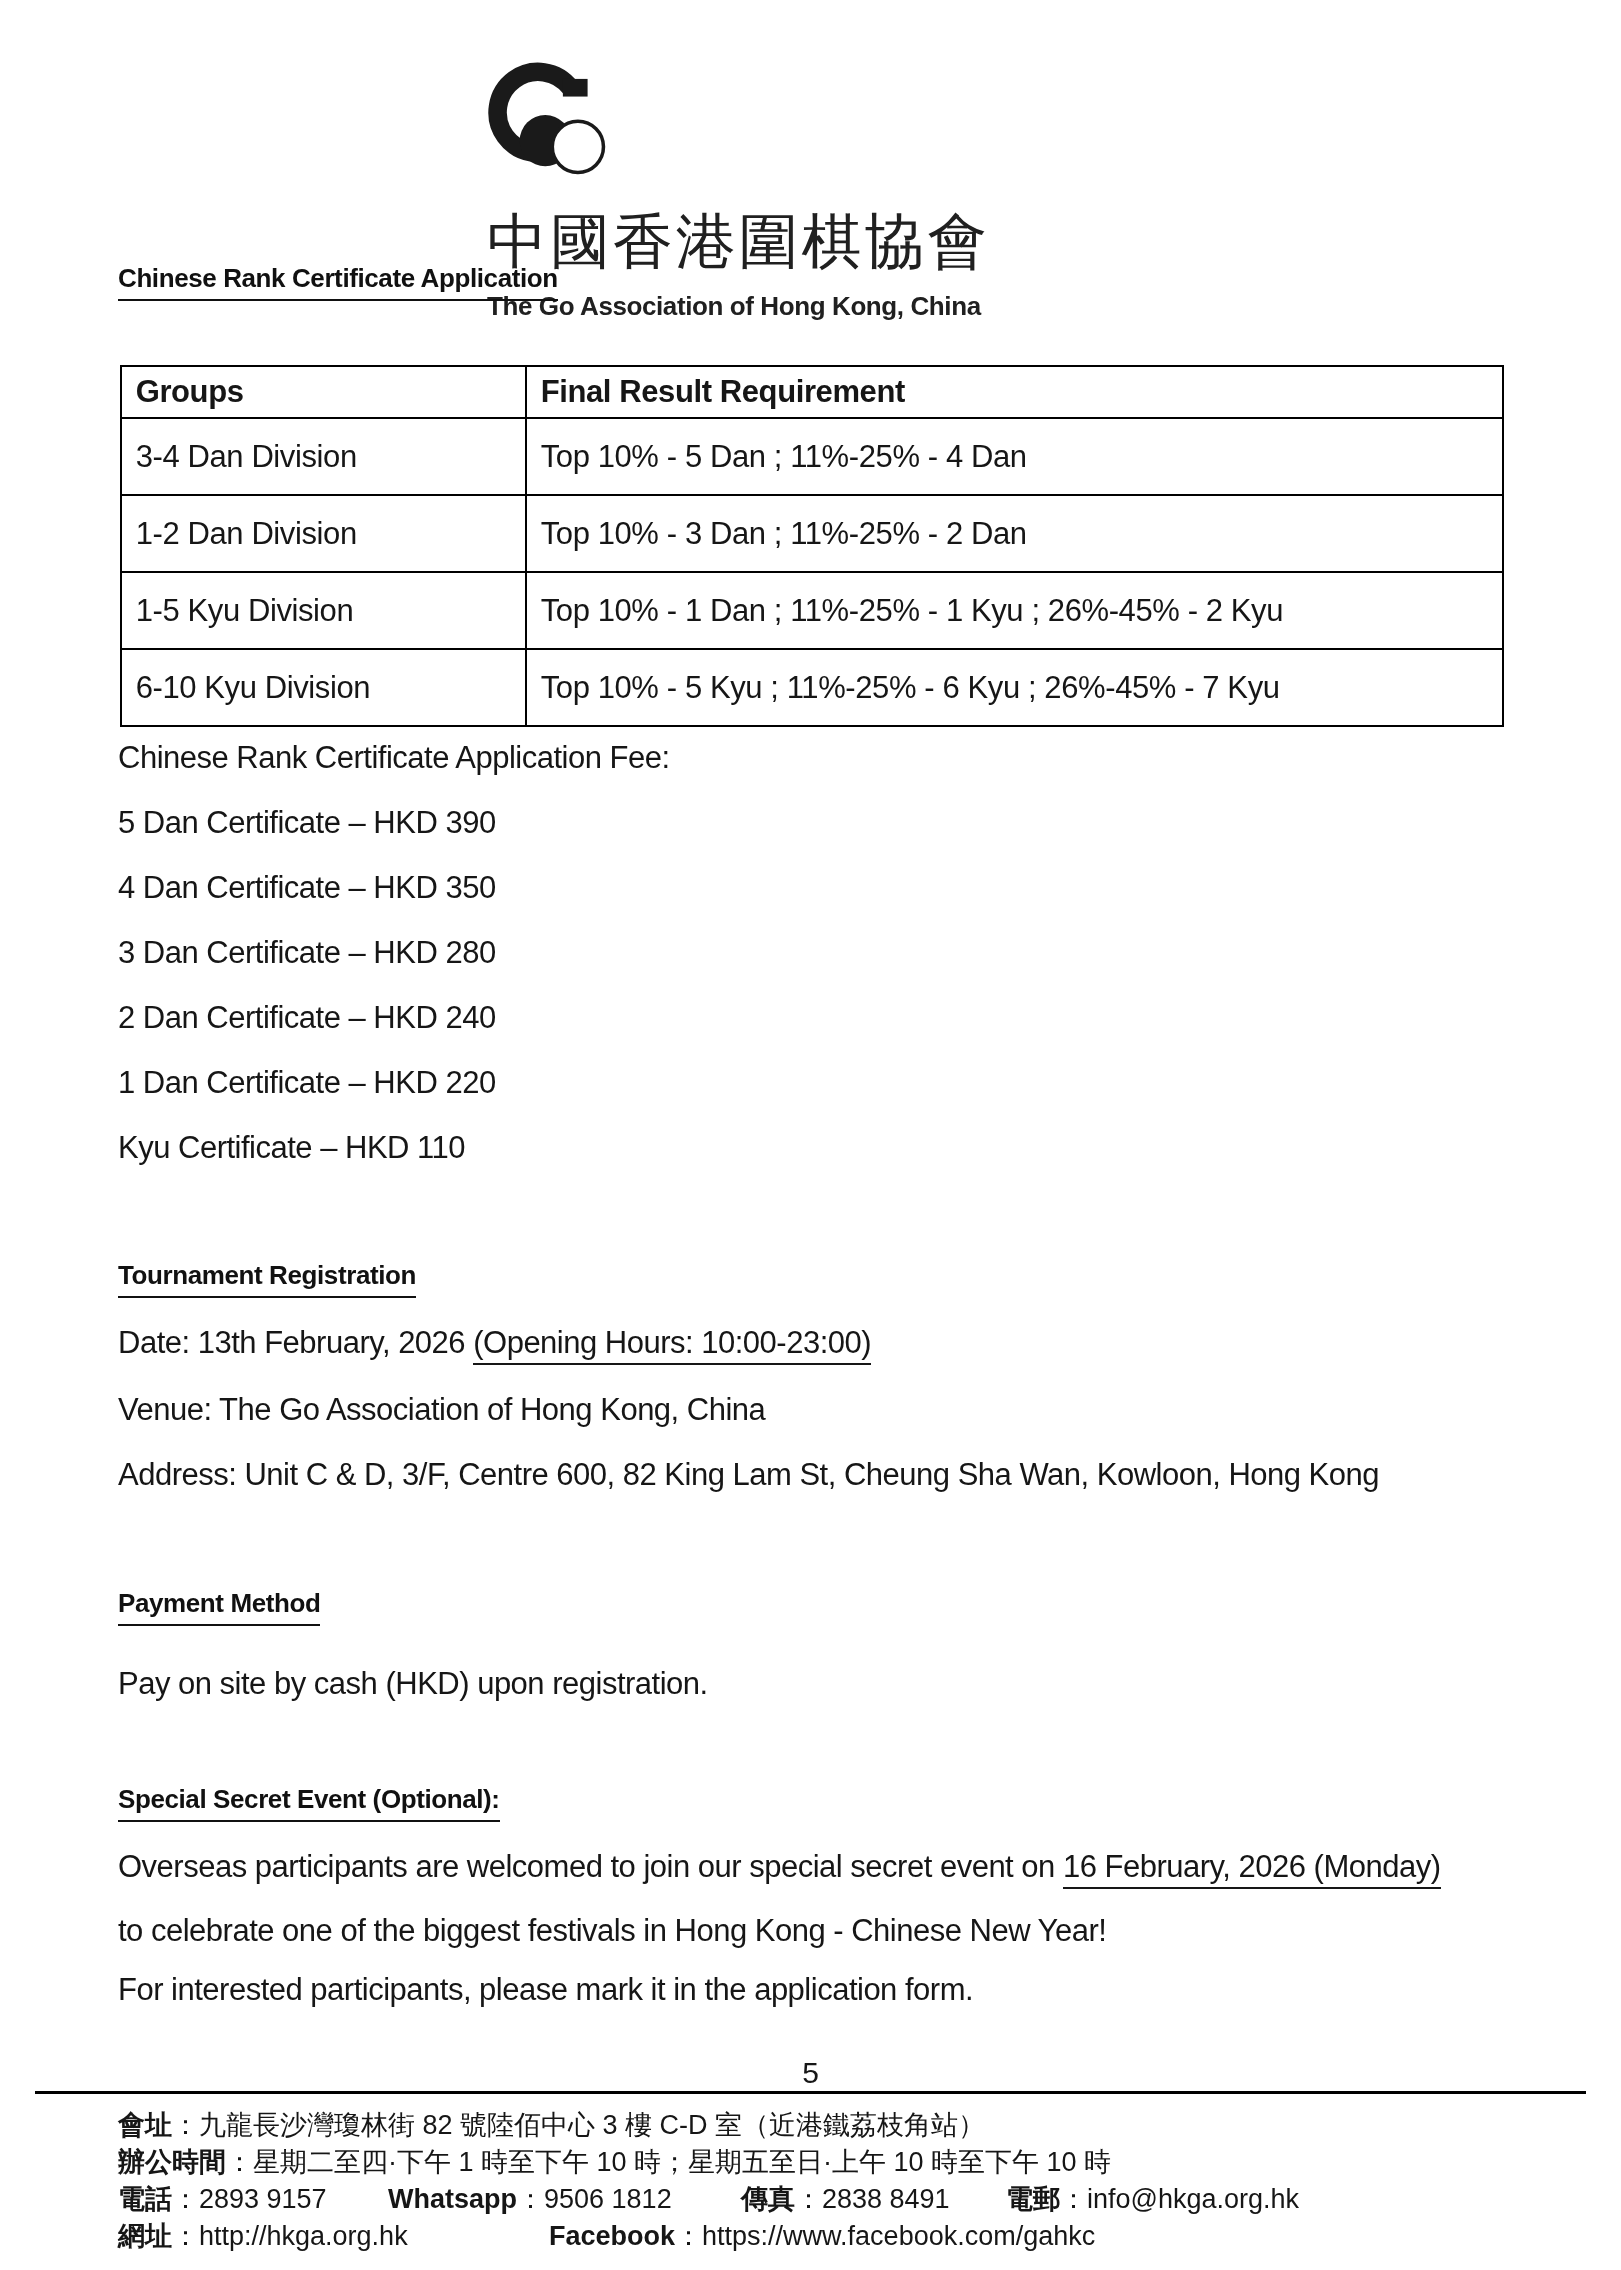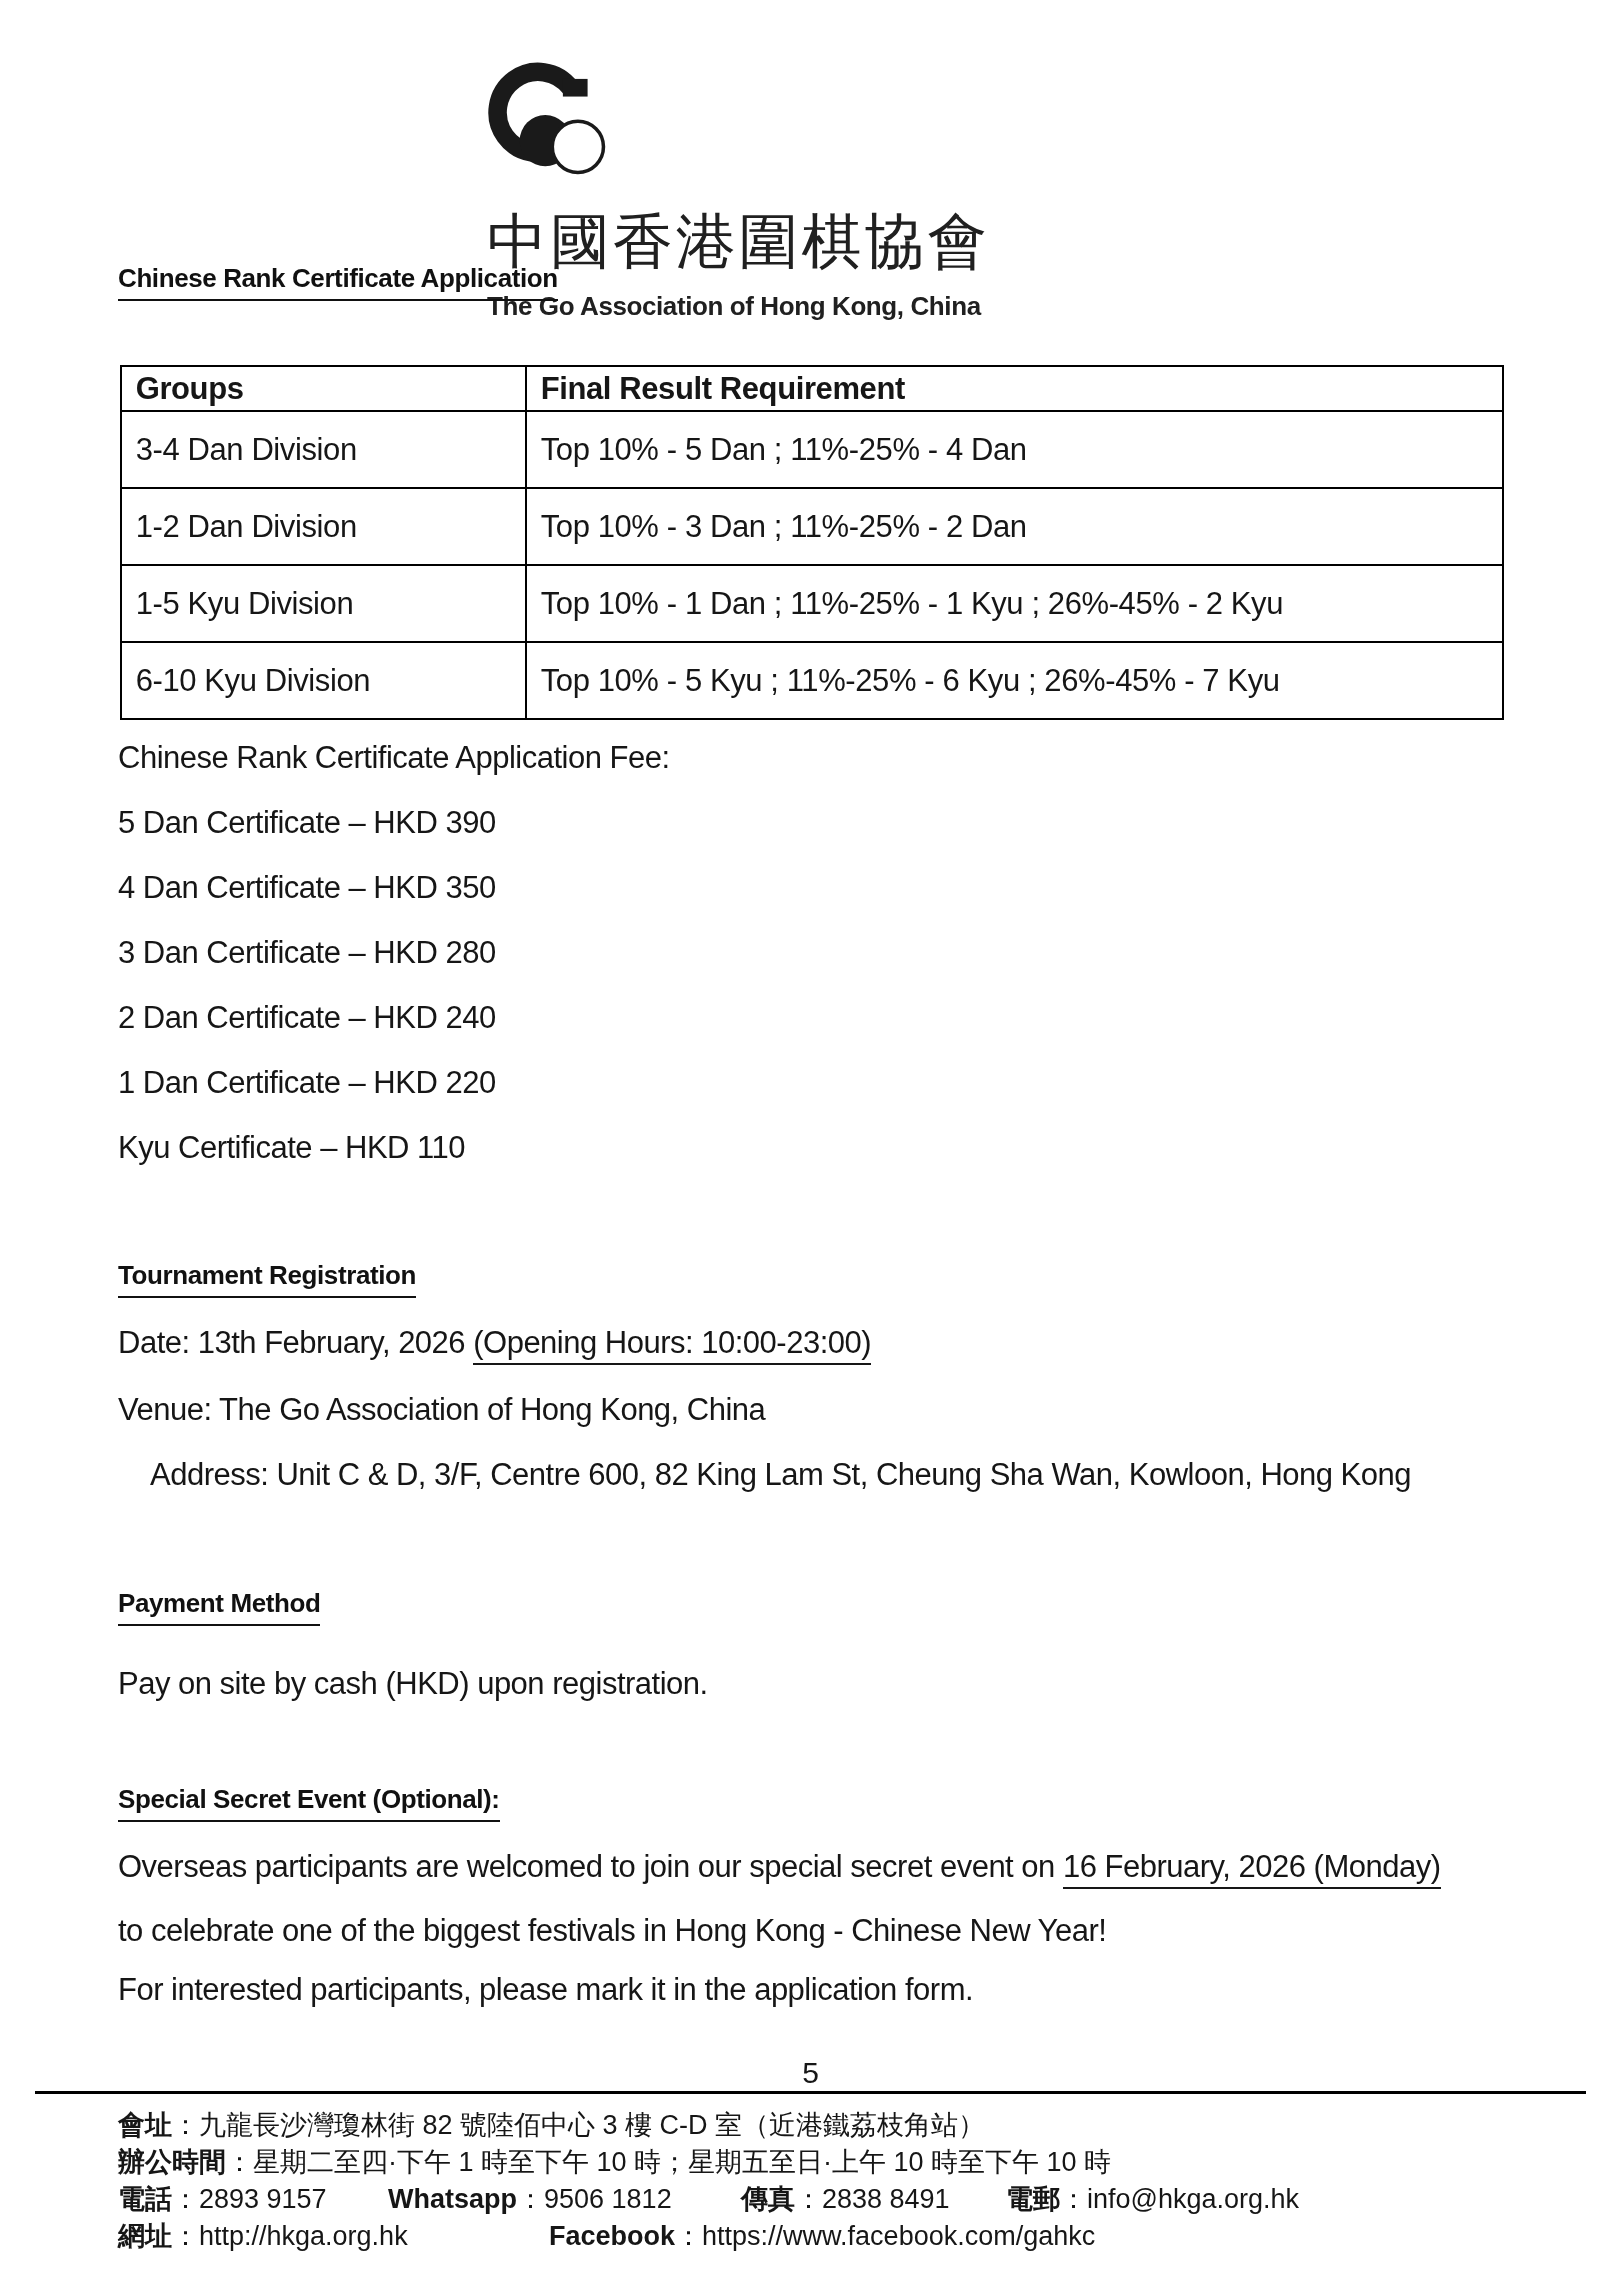--- a/index.html
+++ b/index.html
@@ -37,21 +37,21 @@
   .u-span { border-bottom:2.9px solid #161616; padding-bottom:2.9px; }
   
   table.req { position:absolute; top:365px; left:120px; width:1382px; border-collapse:collapse; table-layout:fixed; }
   table.req th, table.req td {
     border:2.9px solid #000;
     font-size:31px; letter-spacing:-0.4px;
     text-align:left; vertical-align:middle;
     padding:0 9.8px 0 13.7px; color:#161616;
     white-space:nowrap; overflow:hidden;
   }
-  table.req th { height:45px; font-weight:bold;margin-left:35px; }
+  table.req th { height:52px; font-weight:bold;margin-left:35px; }
   table.req td { height:77px; font-weight:normal; }
   col.c1 { width:405px; } col.c2 { width:977px; }
   
   .fees { position:absolute; top:725px; left:118px; }
   .fee-line { height:65px; display:flex; align-items:center; font-size:31px; letter-spacing:-0.5px; white-space:nowrap; color:#161616; }
   
   .page-num { position:absolute; top:2056px; left:0; width:100%; text-align:center; font-size:30px; color:#161616; }
   .foot-rule { position:absolute; top:2091px; left:35px; width:1551px; height:2.9px; background:#000; }
   .footer { position:absolute; top:2107px; left:118px; width:1451px; font-size:27px; line-height:37px; color:#161616; white-space:nowrap; }
   .footer .b { font-weight:bold; }
@@ -114,21 +114,21 @@
     <div class="fee-line">4 Dan Certificate – HKD 350</div>
     <div class="fee-line">3 Dan Certificate – HKD 280</div>
     <div class="fee-line">2 Dan Certificate – HKD 240</div>
     <div class="fee-line">1 Dan Certificate – HKD 220</div>
     <div class="fee-line">Kyu Certificate – HKD 110</div>
   </div>
 
   <h2 class="sec-title" style="top:1260px;">Tournament Registration</h2>
   <p class="body-line" style="top:1325px;"><span>Date: 13th February, 2026 </span><span class="u-span">(Opening Hours: 10:00-23:00)</span></p>
   <p class="body-line" style="top:1392px;">Venue: The Go Association of Hong Kong, China</p>
-  <p class="body-line" style="top:1457px;margin-left:32px;">Address: Unit C &amp; D, 3/F, Centre 600, 82 King Lam St, Cheung Sha Wan, Kowloon, Hong Kong</p>
+  <p class="body-line" style="top:1457px;">Address: Unit C &amp; D, 3/F, Centre 600, 82 King Lam St, Cheung Sha Wan, Kowloon, Hong Kong</p>
 
   <h2 class="sec-title" style="top:1588px;">Payment Method</h2>
   <p class="body-line" style="top:1654px;margin-top:12px;">Pay on site by cash (HKD) upon registration.</p>
 
   <h2 class="sec-title" style="top:1784px;">Special Secret Event (Optional):</h2>
   <p class="body-line" style="top:1849px;"><span>Overseas participants are welcomed to join our special secret event on </span><span class="u-span">16 February, 2026 (Monday)</span></p>
   <p class="body-line" style="top:1913px;">to celebrate one of the biggest festivals in Hong Kong - Chinese New Year!</p>
   <p class="body-line" style="top:1972px;">For interested participants, please mark it in the application form.</p>
 
   <div class="page-num">5</div>

